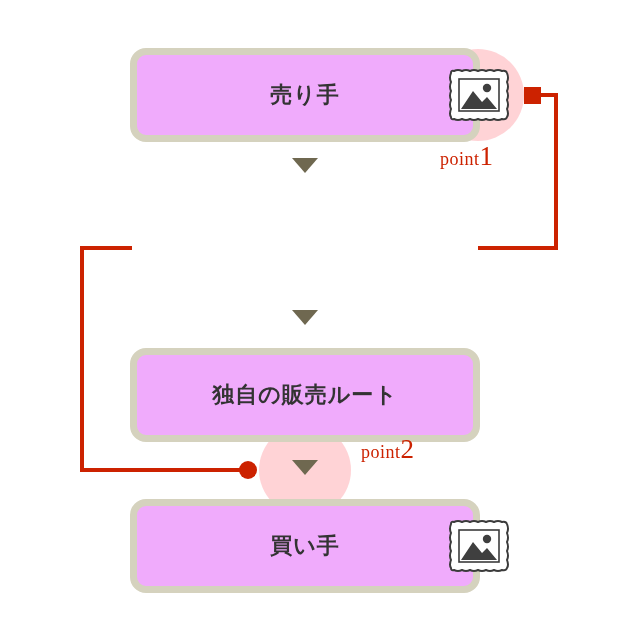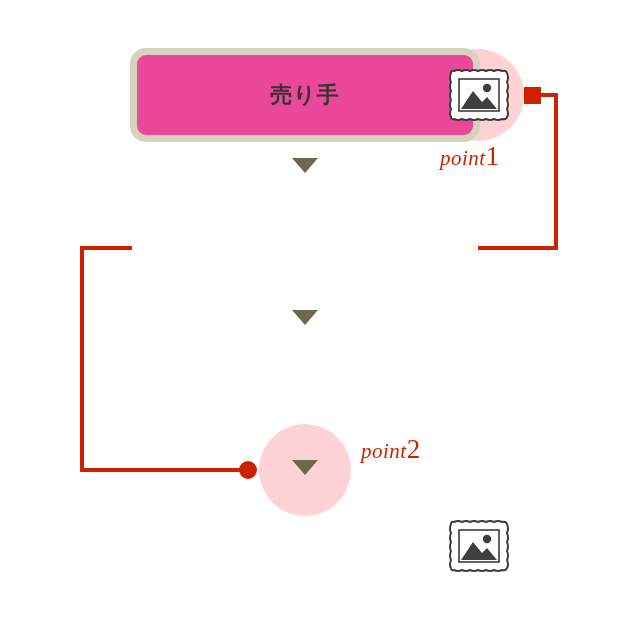--- a/index.html
+++ b/index.html
@@ -43,21 +43,21 @@
   #circle-point1 { left: 432px; top: 49px;  width: 92px; height: 92px; }
   #circle-point2 { left: 259px; top: 424px; width: 92px; height: 92px; }
 
   
   .flow-box {
     position: absolute;
     left: 130px;
     width: 350px;
     height: 94px;
     box-sizing: border-box;
-    background: #ec4899;
+    background: #f0abfc;
     border: 7px solid #d5d2be;
     border-radius: 16px;
     z-index: 3;
   }
   #box-seller   { top: 48px; }
   #box-appraise { top: 200px; }
   #box-route    { top: 348px; }
   #box-buyer    { top: 499px; }
 
   .box-label {
@@ -99,21 +99,21 @@
 
   
   .point-label {
     position: absolute;
     z-index: 6;
     color: #cc2200;
     font-family: "Liberation Serif", serif;
     white-space: nowrap;
     line-height: 1;
   }
-  .point-label .pt-word { font-size: 21px; letter-spacing: 0.5px; font-style: italic; }
+  .point-label .pt-word { font-size: 18px; letter-spacing: 0.5px; }
   .point-label .pt-num  { font-size: 27px; }
   #label-point1 { left: 440px; top: 143px; }
   #label-point2 { left: 361px; top: 436px; }
 
   
   .red-square {
     position: absolute;
     width: 17px;
     height: 17px;
     background: #cc2200;
@@ -144,21 +144,27 @@
   </svg>
 
   <div class="highlight-circle" id="circle-point1"></div>
   <div class="highlight-circle" id="circle-point2"></div>
 
   <div class="flow-box" id="box-seller">
     <div class="box-label">売り手</div>
   </div>
 
 
-
+  <div class="flow-box" id="box-route">
+    <div class="box-label">独自の販売ルート</div>
+  </div>
+
+  <div class="flow-box" id="box-buyer">
+    <div class="box-label">買い手</div>
+  </div>
 
   <div class="down-arrow" id="arrow-1"></div>
   <div class="down-arrow" id="arrow-2"></div>
   <div class="down-arrow" id="arrow-3"></div>
 
   <svg class="frame-icon" id="frame-icon-seller" viewBox="0 0 62 54">
     <path d="M3 5 Q3 2 6 3 Q10 1 14 3 Q18 1 22 3 Q26 1 30 3 Q34 1 38 3
              Q42 1 46 3 Q50 1 54 3 Q58 2 59 5 Q61 10 59 14 Q61 19 59 23
              Q61 28 59 32 Q61 37 59 41 Q61 46 59 49 Q58 52 54 51
              Q50 53 46 51 Q42 53 38 51 Q34 53 30 51 Q26 53 22 51

